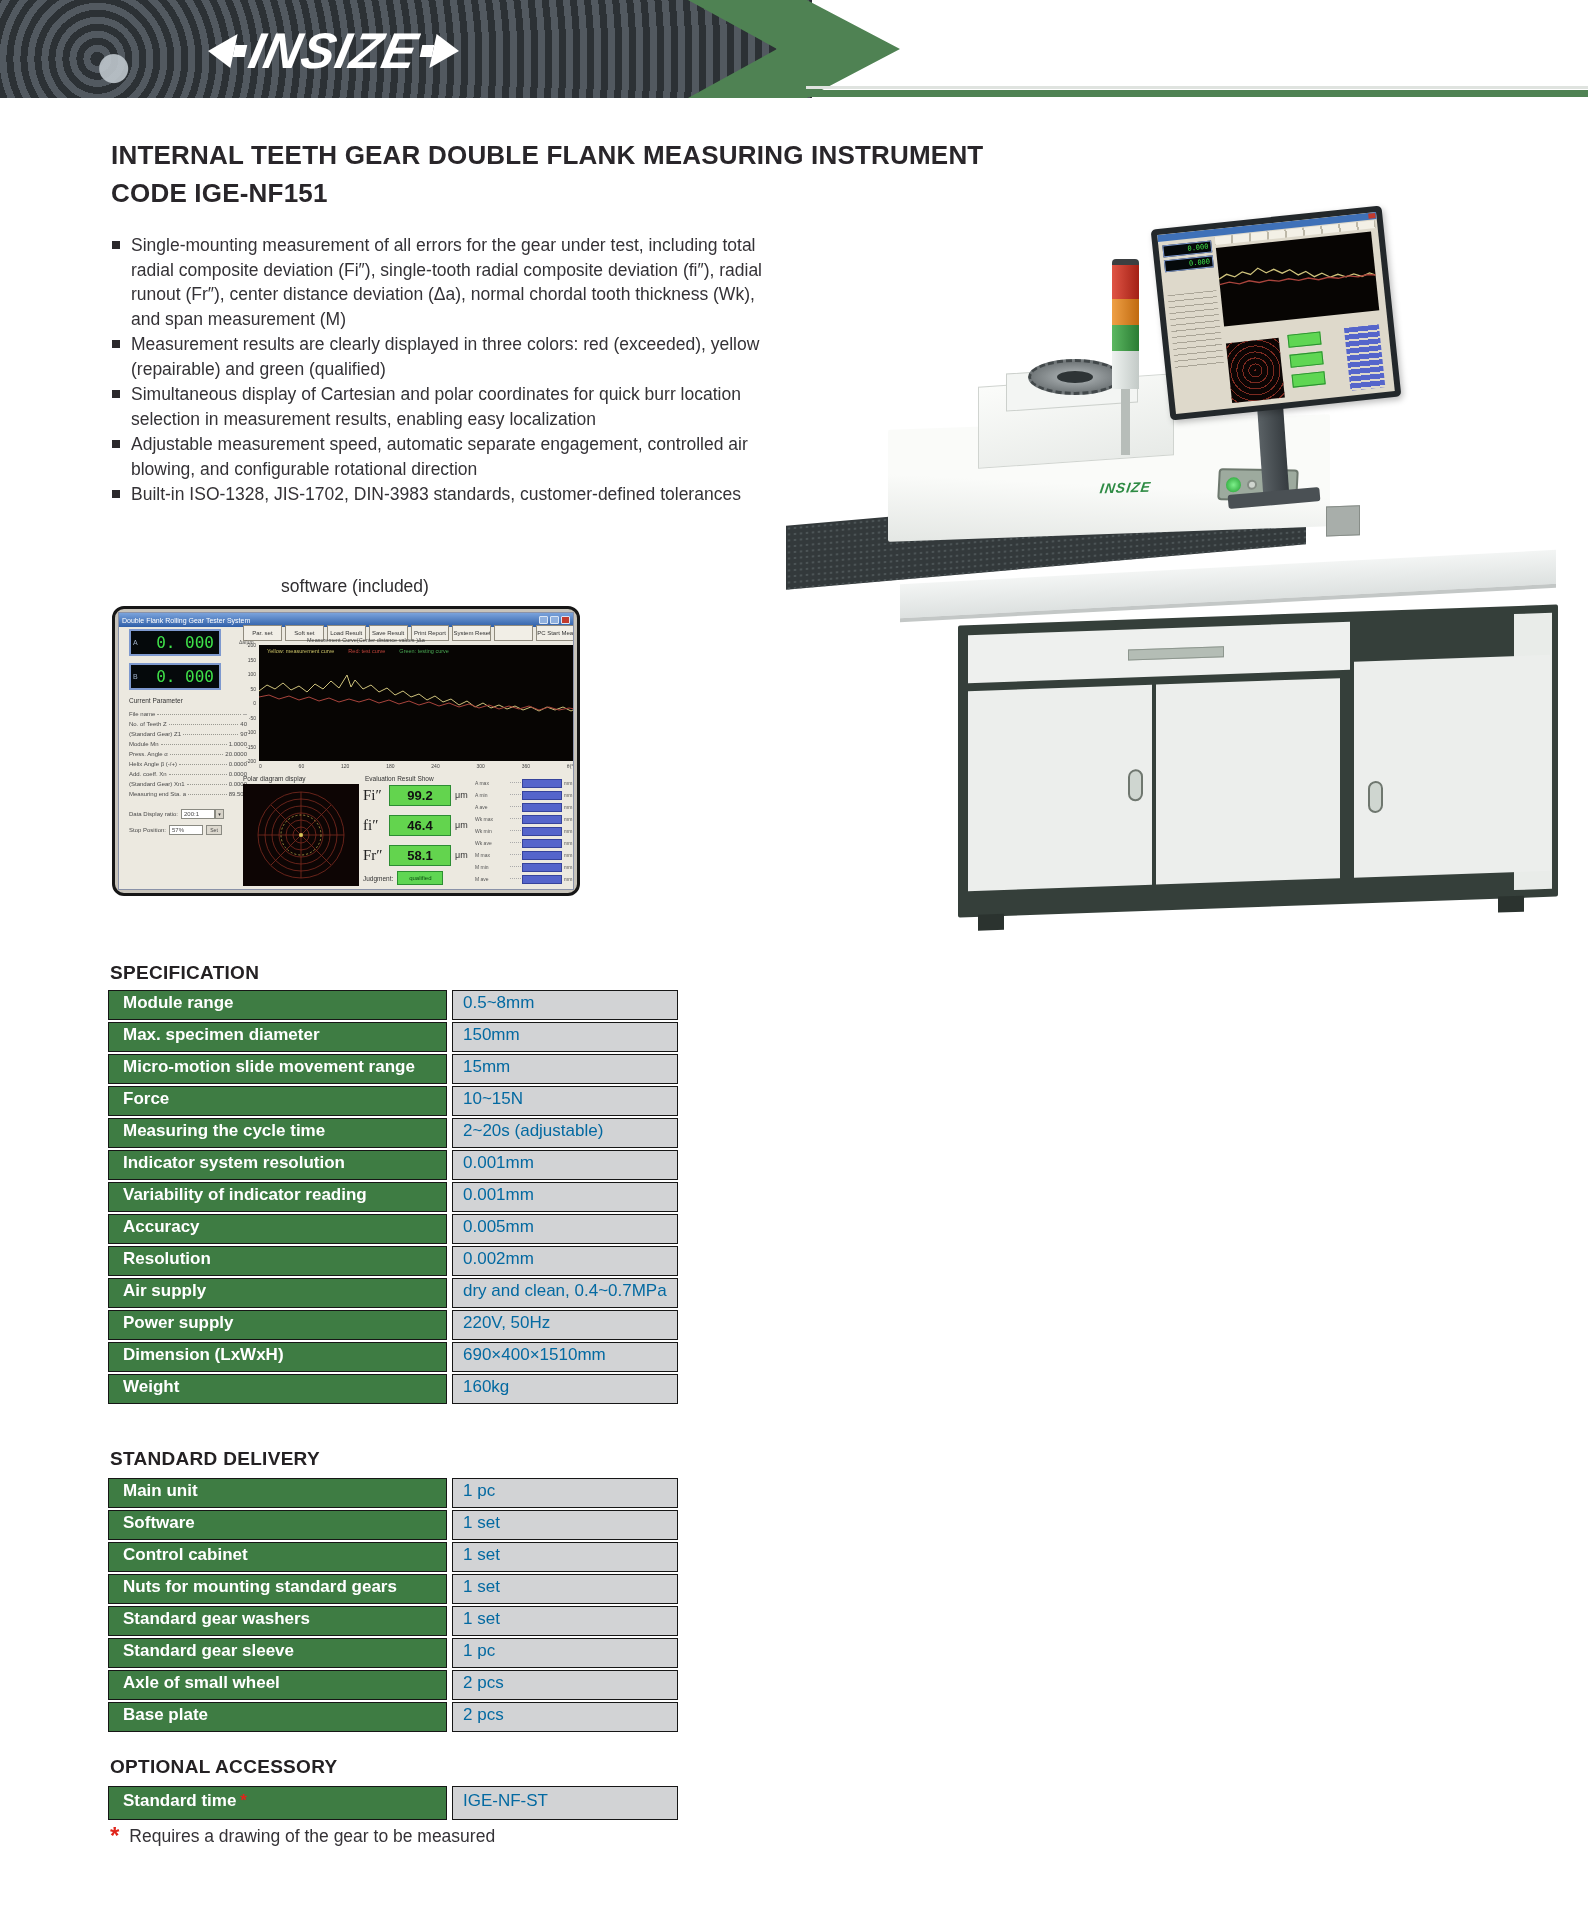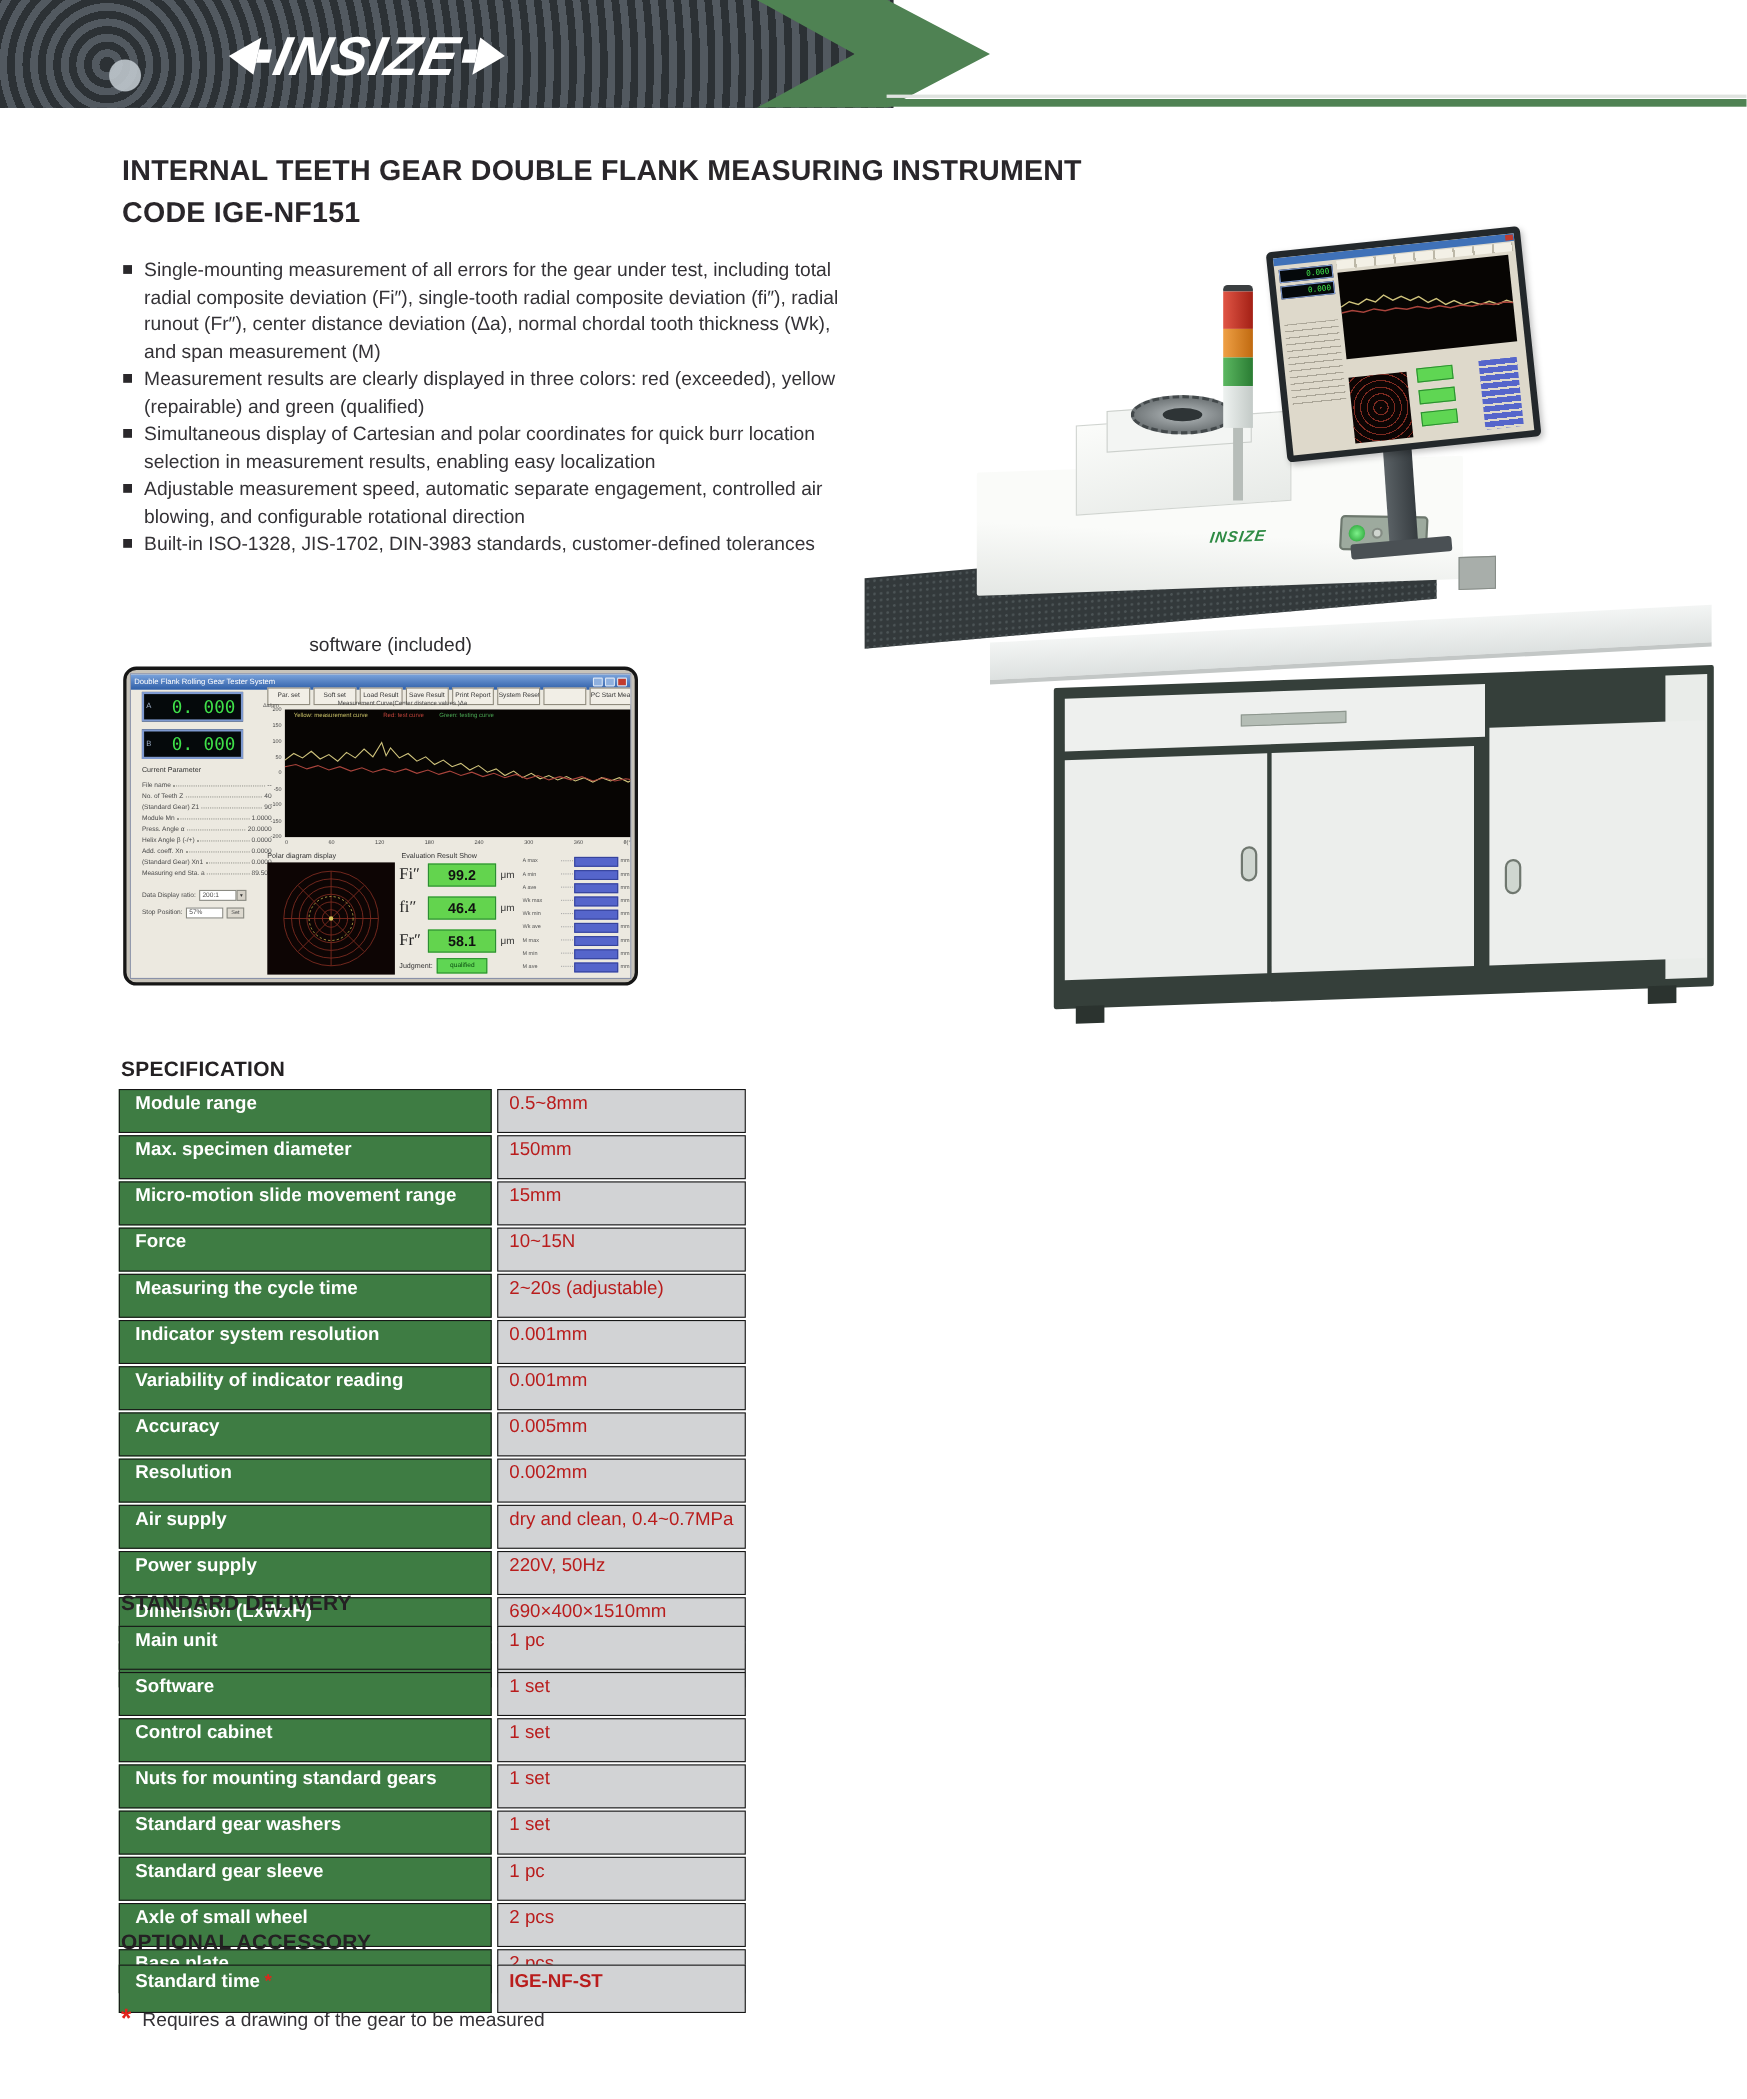--- a/index.html
+++ b/index.html
@@ -143,23 +143,23 @@
   .ph-door.r { left:396px; width:196px; height:216px; top:50px; }
   .ph-handle { position:absolute; width:15px; height:32px; background:#cfd6d0; border:2px solid #6f776f; border-radius:8px; }
   .ph-foot { position:absolute; bottom:-14px; width:26px; height:16px; background:#2b332f; }
 
   
   .sec-head { position:absolute; left:110px; font-size:19px; font-weight:bold; color:#242123; letter-spacing:.3px; }
   .dtable { position:absolute; left:108px; width:570px; }
   .trow { display:flex; margin-bottom:2px; }
   .tlabel { flex:0 0 339px; background:#3e7c43; border:1px solid #161616; color:#fff; font-weight:bold;
             font-size:17px; line-height:24px; padding:0 0 0 14px; margin-right:5px; }
-  .tvalue { flex:1; background:#d2d3d5; border:1px solid #161616; color:#b91c1c; font-size:17px;
-            line-height:24px; padding:0 0 14px 10px; }
-  .tvalue.bold { font-weight:bold; }
+  .tvalue { flex:1; background:#d2d3d5; border:1px solid #161616; color:#0369a1; font-size:17px;
+            line-height:24px; padding:0 0 4px 10px; }
+  .tvalue.bold { font-weight:normal; }
   .star { color:#e0251c; font-weight:bold; margin-left:4px; }
   .footnote { position:absolute; left:110px; top:1826px; display:flex; align-items:flex-start; font-size:17.5px; color:#343236; }
   .footnote .mark { color:#e0251c; font-size:24px; font-weight:bold; line-height:20px; margin-right:10px; }
 </style>
 </head>
 <body>
 
 <div id="page">
 
   <div class="header">

